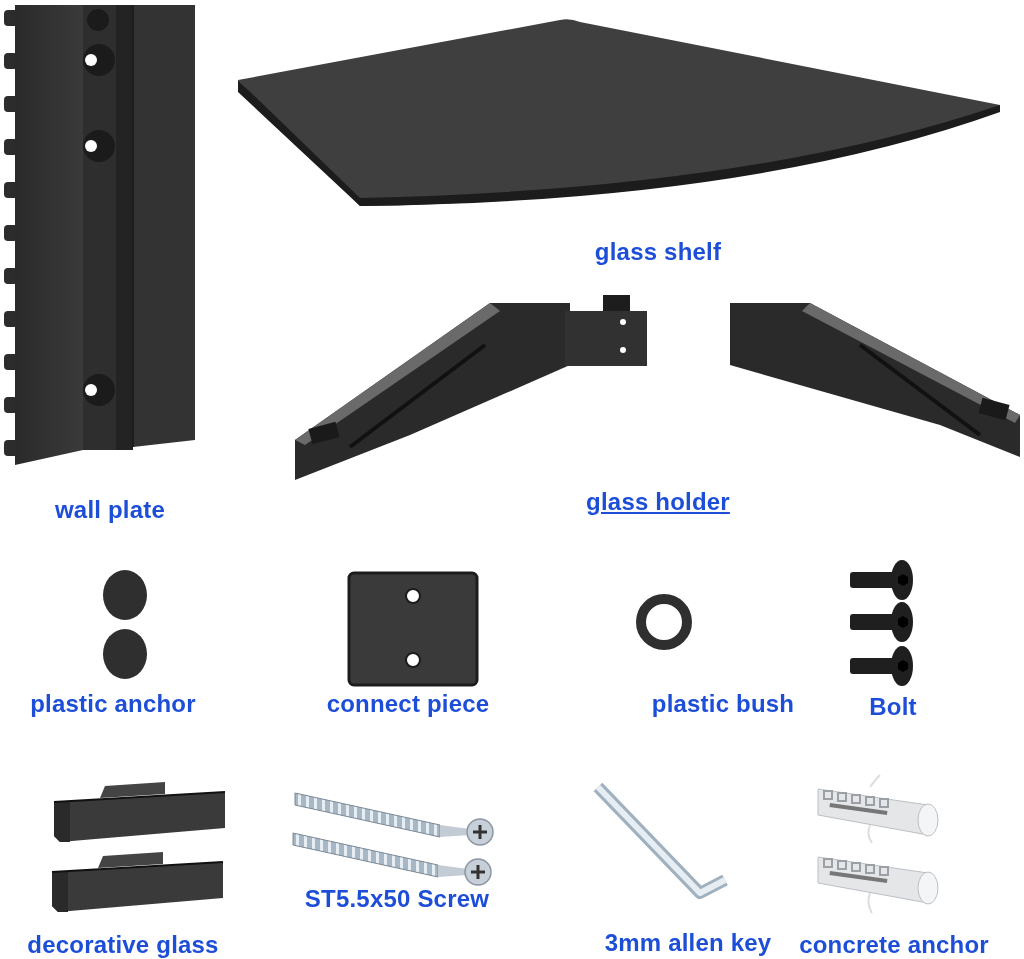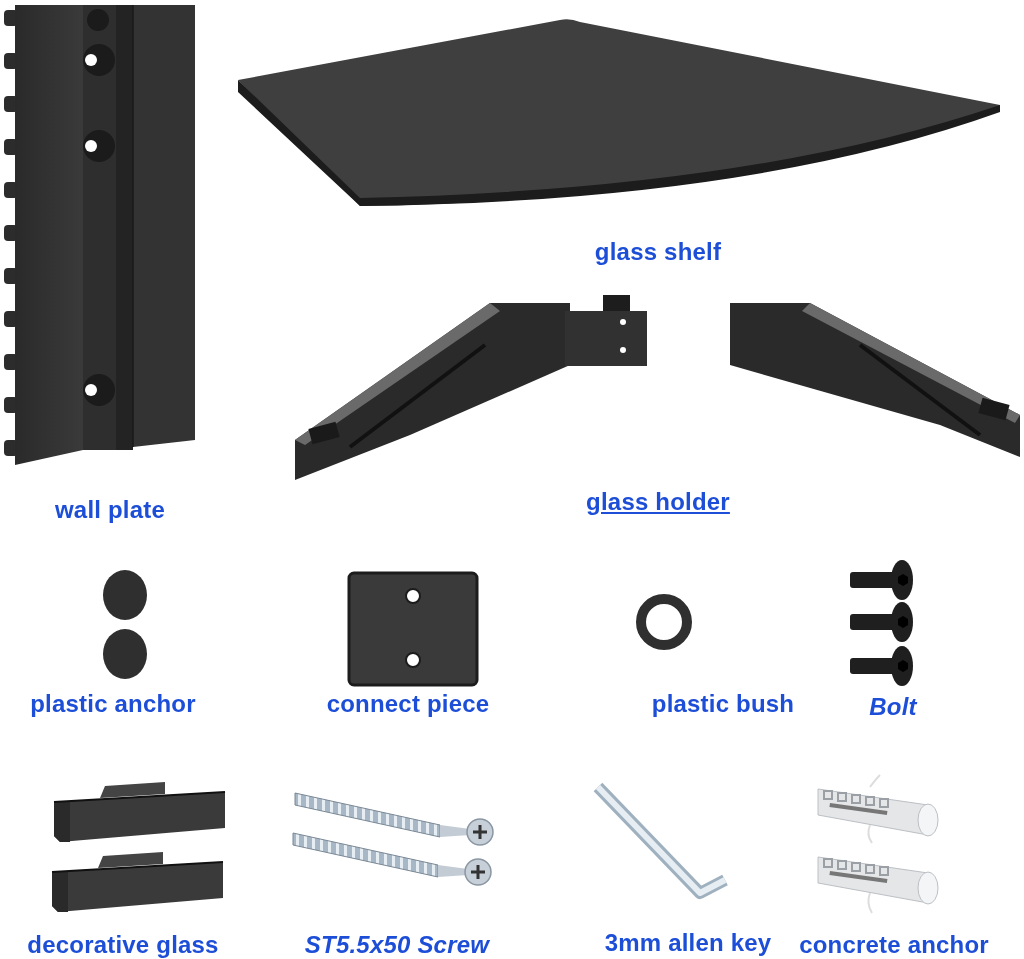--- a/index.html
+++ b/index.html
@@ -119,21 +119,21 @@
       <rect x="4" y="98" width="45" height="16" rx="3"></rect>
       <ellipse cx="56" cy="106" rx="11" ry="20"></ellipse>
     </g>
     <g fill="#000">
         <polygon points="57,14 62,17 62,23 57,26 52,23 52,17"></polygon>
         <polygon points="57,56 62,59 62,65 57,68 52,65 52,59"></polygon>
         <polygon points="57,100 62,103 62,109 57,112 52,109 52,103"></polygon>
       </g>
   </svg>
 </div>
-<div class="label" style="left:893px;top:693px;font-style:italic;">Bolt</div>
+<div class="label" style="left:893px;top:693px;">Bolt</div>
 
 <div class="abs" style="left:50px;top:780px;width:180px;height:130px;">
   <svg width="180" height="130" style="left:0;top:0;">
     <g>
       <polygon points="55,6 115,2 115,14 50,18" fill="#444"></polygon>
       <polygon points="4,22 175,12 175,48 10,62 4,56" fill="#3a3a3b"></polygon>
       <polygon points="4,22 20,22 20,62 10,62 4,56" fill="#2a2a2b"></polygon>
       <line x1="4" y1="22" x2="175" y2="12" stroke="#111" stroke-width="2"></line>
     </g>
     <g transform="translate(-2,70)">
@@ -161,21 +161,21 @@
       <path d="M190,40 v14 M183,47 h14" stroke="#333" stroke-width="3"></path>
     </g>
     <g transform="translate(-2,40)">
       <polygon points="5,8 150,40 150,52 5,20" fill="url(#thr)" stroke="#7a8895" stroke-width="1"></polygon>
       <polygon points="150,40 180,44 180,50 150,52" fill="#c3ccd5"></polygon>
       <circle cx="190" cy="47" r="13" fill="#c7d0d8" stroke="#8a96a2" stroke-width="1.5"></circle>
       <path d="M190,40 v14 M183,47 h14" stroke="#333" stroke-width="3"></path>
     </g>
   </svg>
 </div>
-<div class="label" style="left:397px;top:931px;font-style:italic;">ST5.5x50 Screw</div>
+<div class="label" style="left:397px;top:885px;">ST5.5x50 Screw</div>
 
 <div class="abs" style="left:590px;top:775px;width:150px;height:135px;">
   <svg width="150" height="135" style="left:0;top:0;">
     <path d="M8,12 L110,118 L135,105" fill="none" stroke="#9fb0bf" stroke-width="12" stroke-linejoin="round"></path>
     <path d="M8,12 L110,118 L135,105" fill="none" stroke="#e7eef3" stroke-width="6" stroke-linejoin="round"></path>
   </svg>
 </div>
 <div class="label" style="left:688px;top:929px;">3mm allen key</div>
 
 <div class="abs" style="left:810px;top:775px;width:135px;height:140px;">

